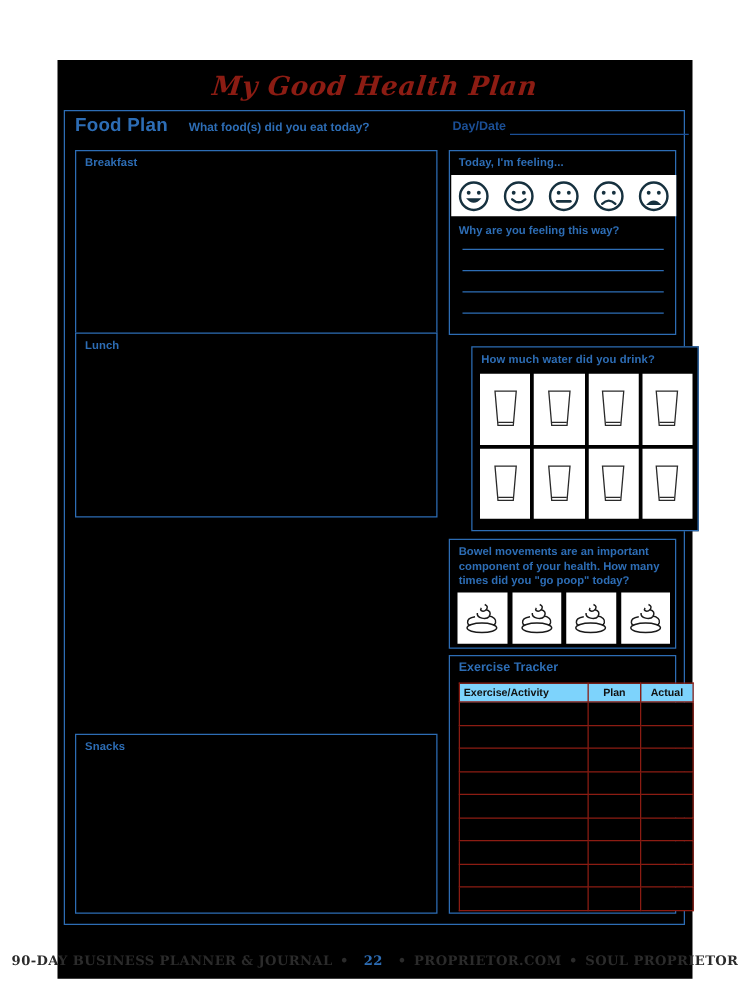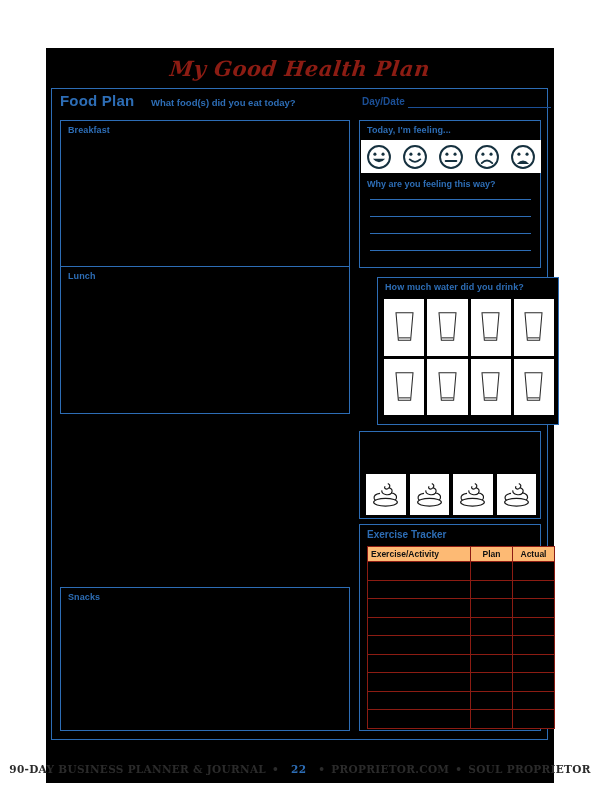--- a/index.html
+++ b/index.html
@@ -122,21 +122,21 @@
   }
   .ex-table{
     position:absolute;left:7px;top:21px;width:166px;
     border-collapse:collapse;table-layout:fixed;
   }
   .ex-table th,.ex-table td{
     border:1px solid #8c1c13;height:17.5px;padding:0 3px;
     font-size:8.5px;color:#111;background:#000;
   }
   .ex-table th{
-    background:#fdba74;color:#111;font-weight:bold;
+    background:#7dd3fc;color:#111;font-weight:bold;
     text-align:left;height:14px;font-size:8.5px;
   }
   .ex-table th.c{text-align:center;}
   .col-a{width:96px;} .col-b{width:35px;} .col-c{width:35px;}
 
   
   .footer{
     position:absolute;left:46px;top:757px;width:508px;height:18px;
     display:flex;align-items:flex-end;justify-content:center;
     font-family:"DejaVu Serif","Liberation Serif",serif;
@@ -262,20 +262,21 @@
       <div class="glass-cell">
         <svg width="25" height="34" viewBox="0 0 26 36">
           <path d="M4 3 L22 3 L19.5 32 L6.5 32 Z" fill="#fff" stroke="#2a2a2a" stroke-width="1.1"></path>
           <path d="M6.7 29.5 L19.3 29.5" stroke="#2a2a2a" stroke-width="1.1"></path>
         </svg>
       </div>
     </div>
   </div>
 
   <div class="box" id="box-bowel">
+    <div class="bowel-text">Bowel movements are an important component of your health. How many times did you "go poop" today?</div>
     <div class="poops">
       <div class="poop-cell">
         <svg width="31" height="31" viewBox="0 0 34 34">
           <path d="M19.5 5 Q23 6.5 21 9.5 Q18.5 12 16.5 10.5 Q15.5 9.5 16.5 8
                    M20.5 9.5 Q26 11 23.5 15.5 Q21.5 18 17 17 Q12.5 16 13 12.5
                    M23 15 Q30 16.5 29 21 Q28 24.5 22 24.5 L11 24.5 Q5 24.5 4.5 21 Q4 16.8 11 15.8" fill="#ffffff" stroke="#1a1a1a" stroke-width="1.3" stroke-linejoin="round"></path>
           <ellipse cx="17" cy="25.5" rx="13" ry="4.2" fill="#ffffff" stroke="#1a1a1a" stroke-width="1.3"></ellipse>
         </svg>
       </div>
       <div class="poop-cell">

